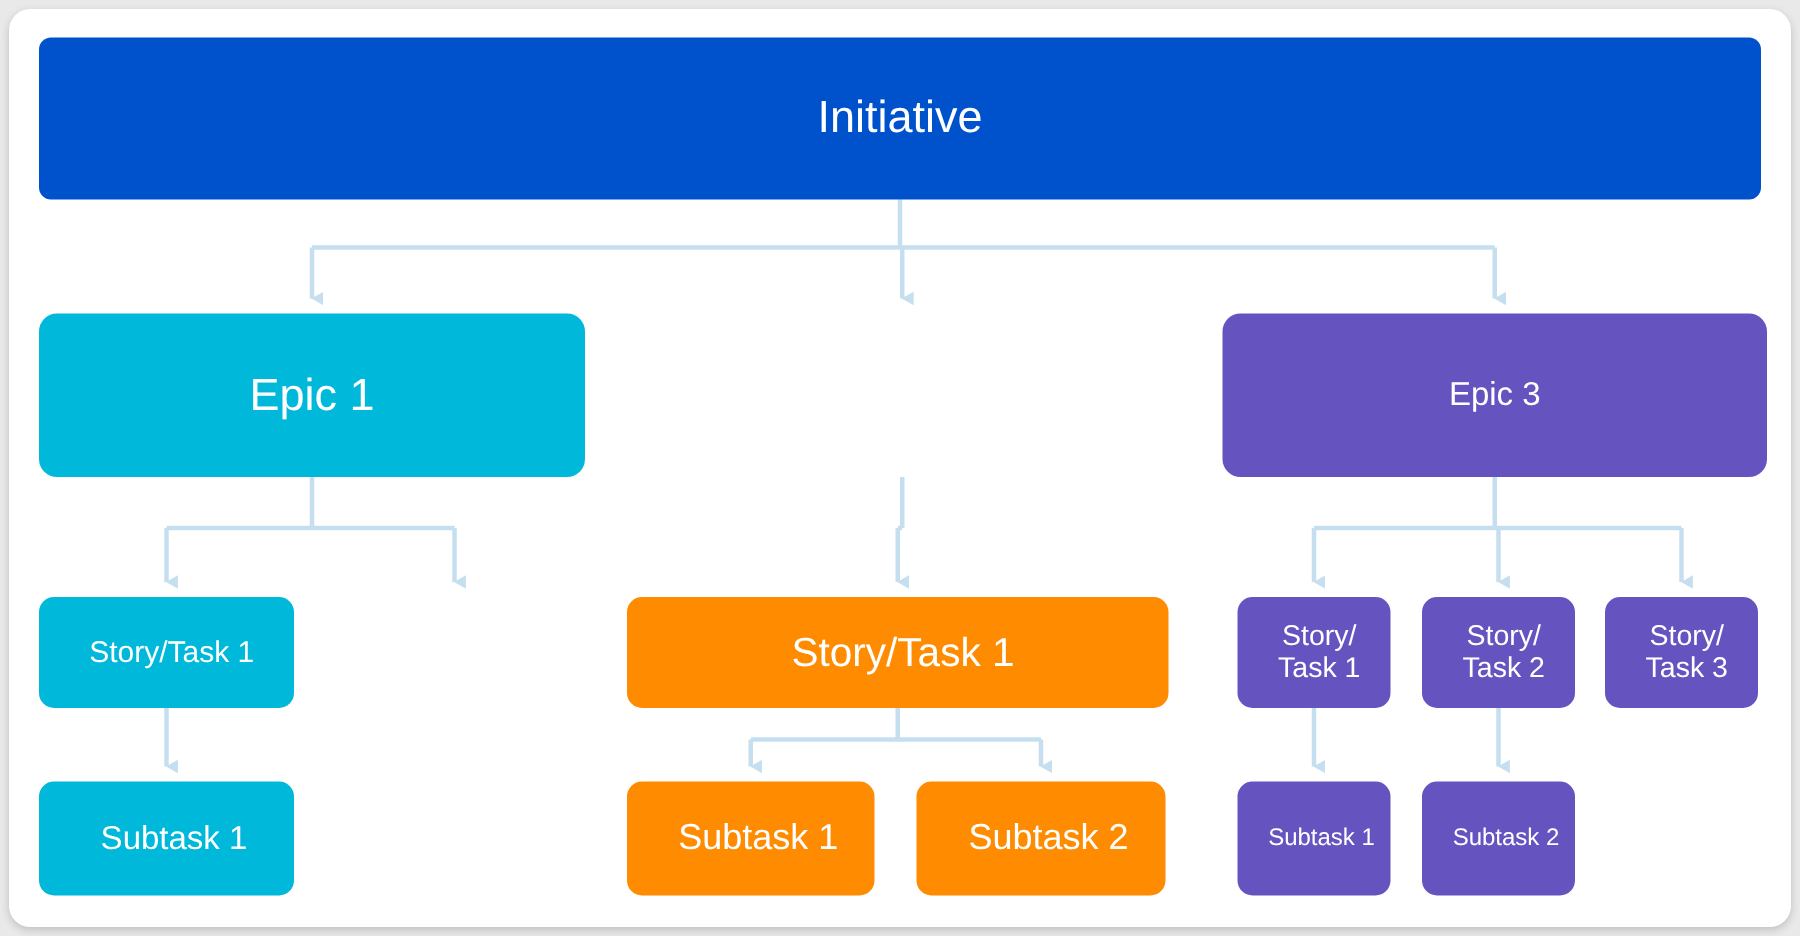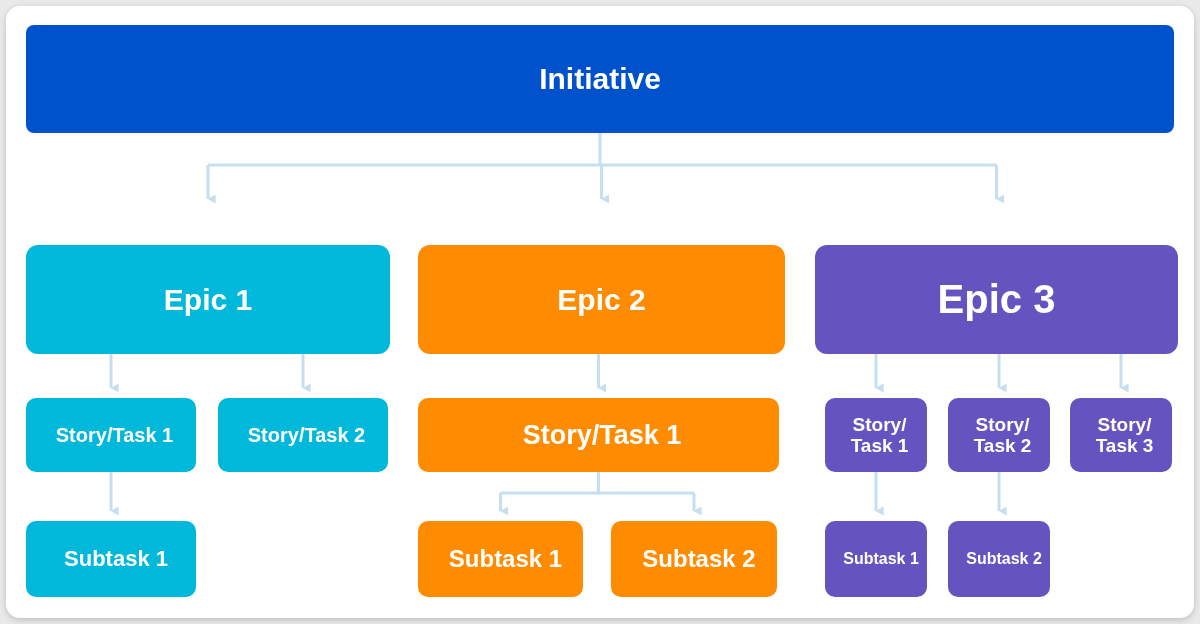--- a/index.html
+++ b/index.html
@@ -8,21 +8,20 @@
     height: 624px;
     background: #e9e9e9;
     font-family: "Liberation Sans", sans-serif;
     overflow: hidden;
   }
   #stage {
     position: relative;
     width: 1200px;
     height: 624px;
     background: #e9e9e9;
-    font-weight: bold;
   }
   #card {
     position: absolute;
     left: 6px;
     top: 6px;
     width: 1188px;
     height: 612px;
     background: #ffffff;
     border-radius: 14px;
     box-shadow: 0 2px 6px rgba(0,0,0,0.18);
@@ -39,21 +38,21 @@
     align-items: center;
     justify-content: center;
     text-align: center;
     color: #ffffff;
     border-radius: 10px;
     line-height: 1.12;
     white-space: pre-line;
     padding: 2px 6px;
   }
   .lvl-initiative { background: #0052cc; border-radius: 8px; font-size: 30px; }
-  .lvl-epic       { border-radius: 12px; font-size: 30px; margin-top: 36px; }
+  .lvl-epic       { border-radius: 12px; font-size: 30px; }
   .lvl-story      { border-radius: 10px; padding-left: 13px; }
   .lvl-subtask    { border-radius: 10px; padding-left: 16px; }
   .c-cyan   { background: #00b8d9; }
   .c-orange { background: #ff8b00; }
   .c-purple { background: #6554c0; }
 </style>
 </head>
 <body>
 
 <div id="stage">
@@ -89,25 +88,23 @@
         <path d="M999,352 L999,388" stroke="#c5dff0" stroke-width="3" fill="none" marker-end="url(#arrowhead)"></path>
         <path d="M1121,352 L1121,388" stroke="#c5dff0" stroke-width="3" fill="none" marker-end="url(#arrowhead)"></path>
         <path d="M876,472 L876,511" stroke="#c5dff0" stroke-width="3" fill="none" marker-end="url(#arrowhead)"></path>
         <path d="M999,472 L999,511" stroke="#c5dff0" stroke-width="3" fill="none" marker-end="url(#arrowhead)"></path>
       </g>
   </svg>
 
   <div class="node lvl-initiative" style="left: 26px; top: 25px; width: 1148px; height: 108px; font-size: 30px; background: rgb(0, 82, 204);">Initiative</div>
 
   <div class="node lvl-epic c-cyan" style="left: 26px; top: 209px; width: 364px; height: 109px; font-size: 30px; background: rgb(0, 184, 217);">Epic 1</div>
-  <div class="node lvl-epic c-orange" style="left: 418px; top: 209px; width: 367px; height: 109px; font-size: 30px; background: rgb(255, 139, 0);">Epic 2</div>
-  <div class="node lvl-epic c-purple" style="left: 815px; top: 209px; width: 363px; height: 109px; font-size: 40px; background: rgb(101, 84, 192);">Epic 3</div>
+  <div class="node lvl-epic c-purple" style="left: 815px; top: 209px; width: 363px; height: 109px; font-size: 22px; background: rgb(101, 84, 192);">Epic 3</div>
 
   <div class="node lvl-story c-cyan" style="left: 26px; top: 398px; width: 170px; height: 74px; font-size: 20px; background: rgb(0, 184, 217);">Story/Task 1</div>
-  <div class="node lvl-story c-cyan" style="left: 218px; top: 398px; width: 170px; height: 74px; font-size: 20px; background: rgb(0, 184, 217);">Story/Task 2</div>
   <div class="node lvl-story c-orange" style="left: 418px; top: 398px; width: 361px; height: 74px; font-size: 27px; background: rgb(255, 139, 0);">Story/Task 1</div>
   <div class="node lvl-story c-purple" style="left: 825px; top: 398px; width: 102px; height: 74px; font-size: 19px; background: rgb(101, 84, 192);">Story/
 Task 1</div>
   <div class="node lvl-story c-purple" style="left: 948px; top: 398px; width: 102px; height: 74px; font-size: 19px; background: rgb(101, 84, 192);">Story/
 Task 2</div>
   <div class="node lvl-story c-purple" style="left: 1070px; top: 398px; width: 102px; height: 74px; font-size: 19px; background: rgb(101, 84, 192);">Story/
 Task 3</div>
 
   <div class="node lvl-subtask c-cyan" style="left: 26px; top: 521px; width: 170px; height: 76px; font-size: 22px; background: rgb(0, 184, 217);">Subtask 1</div>
   <div class="node lvl-subtask c-orange" style="left: 418px; top: 521px; width: 165px; height: 76px; font-size: 24px; background: rgb(255, 139, 0);">Subtask 1</div>

